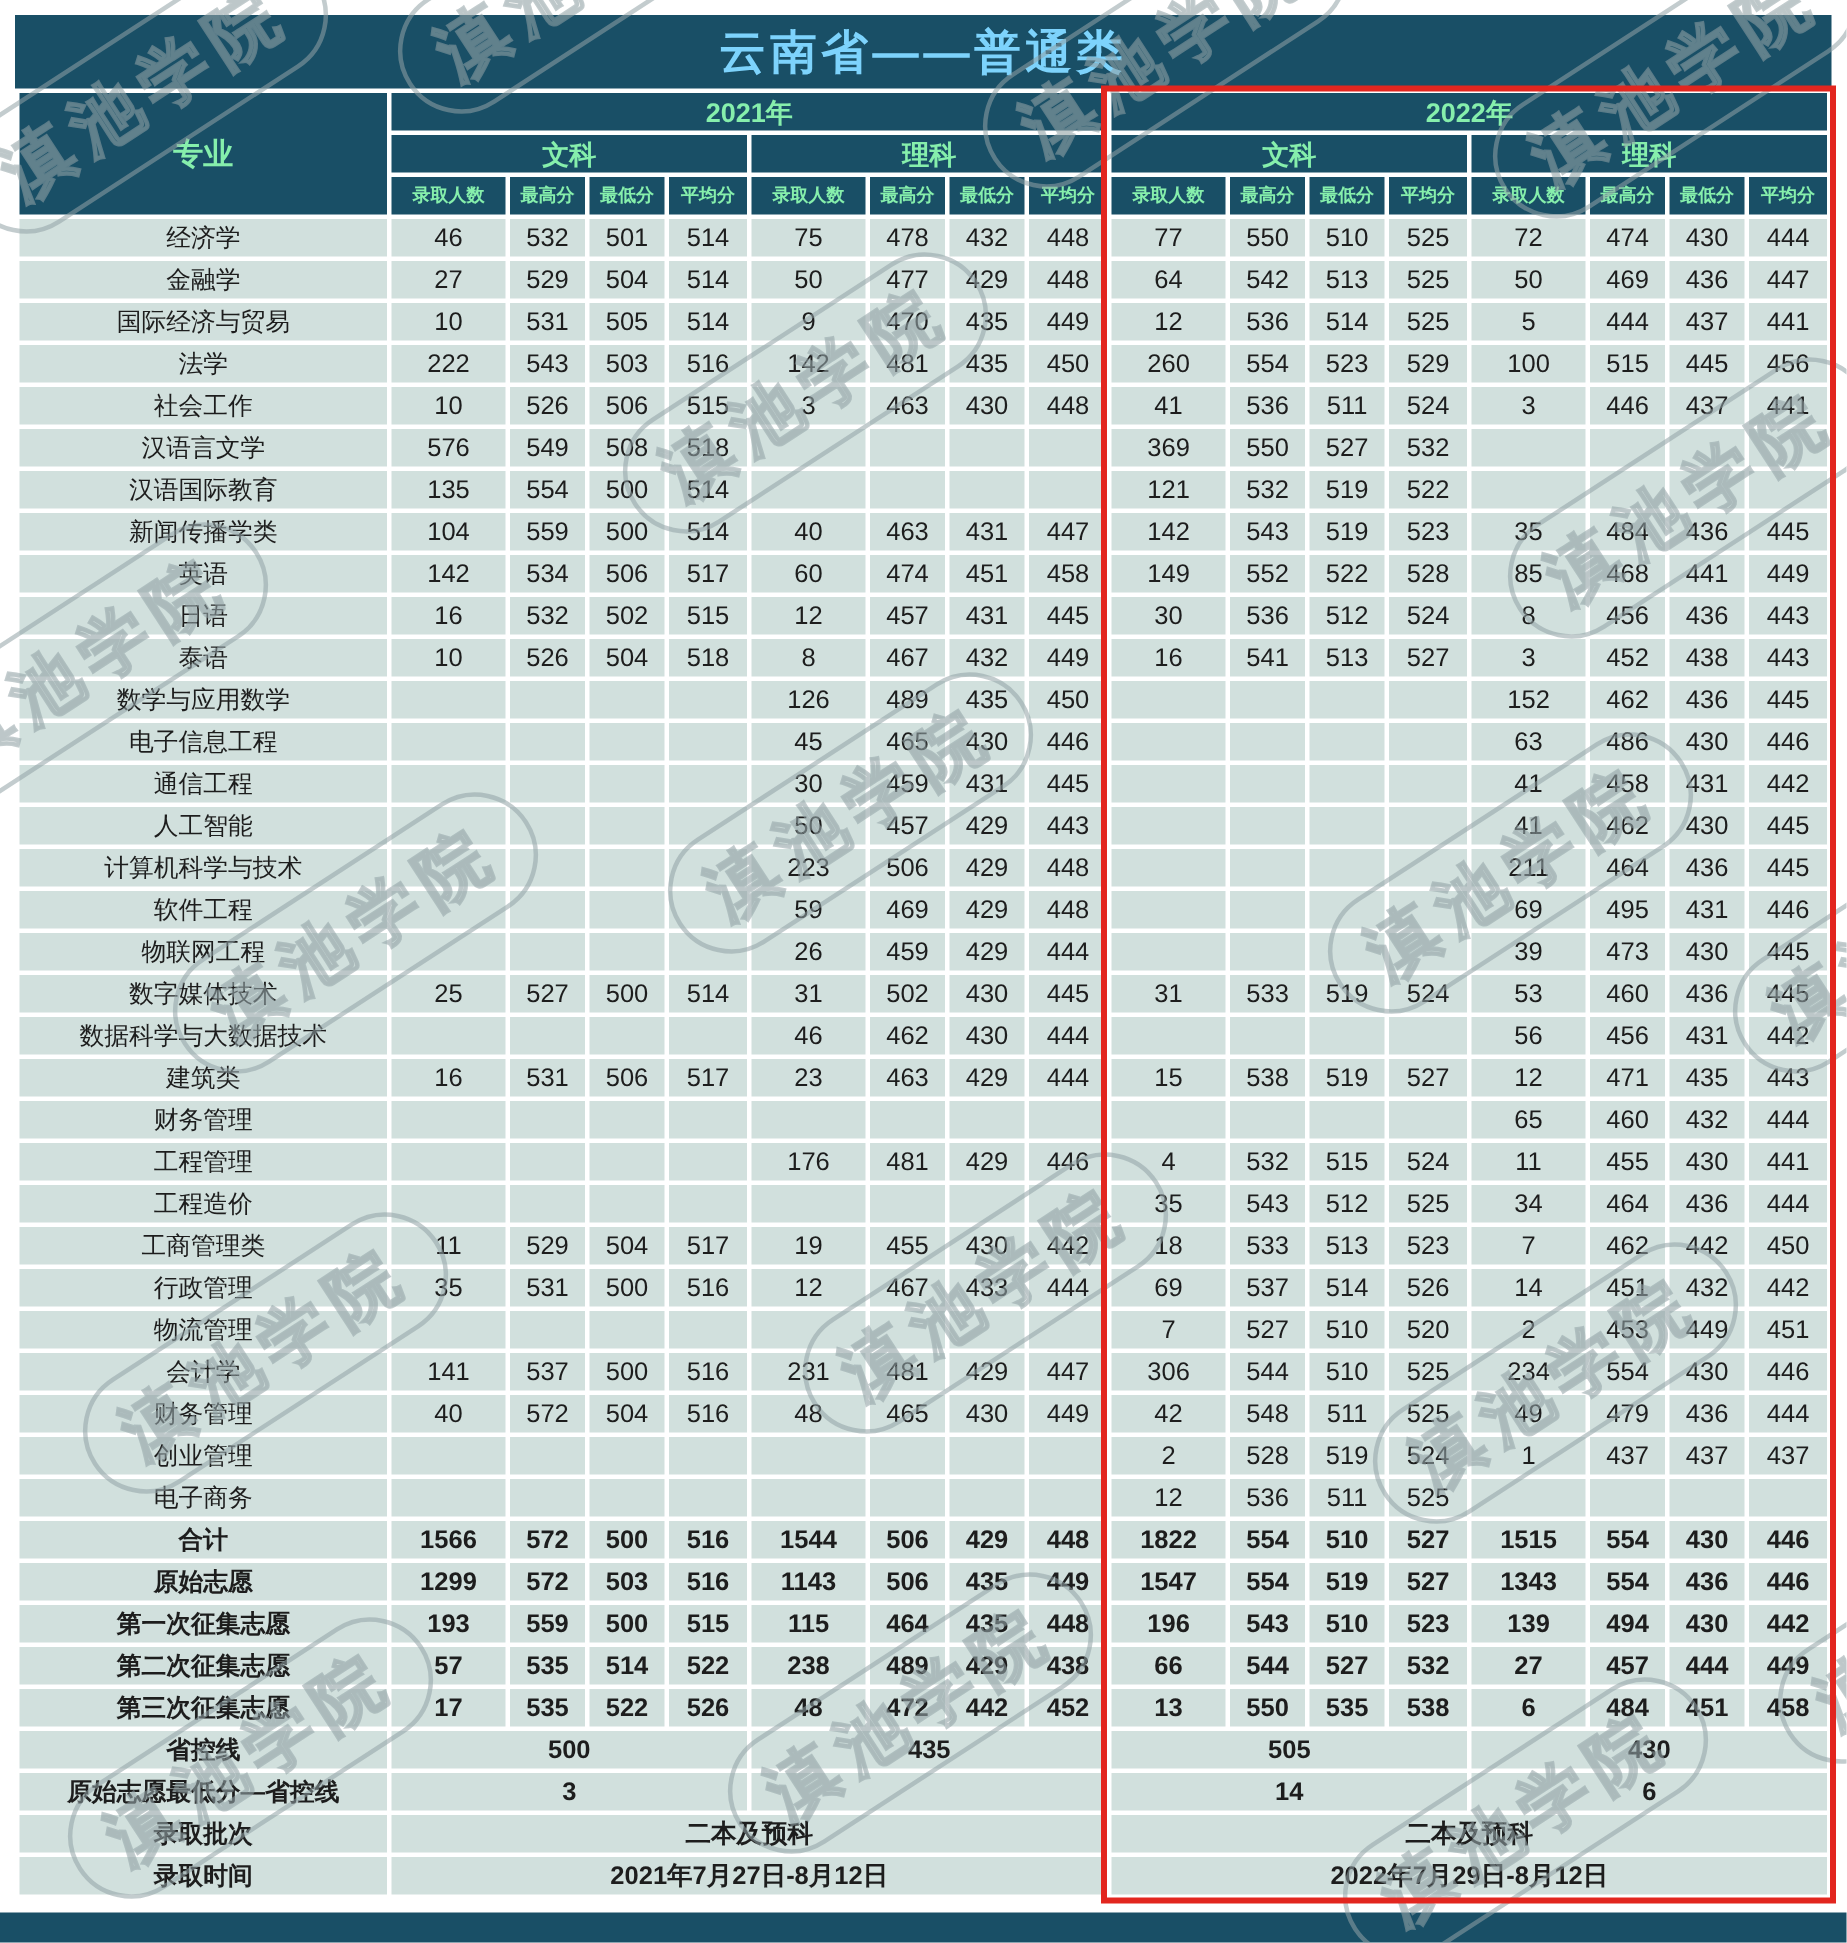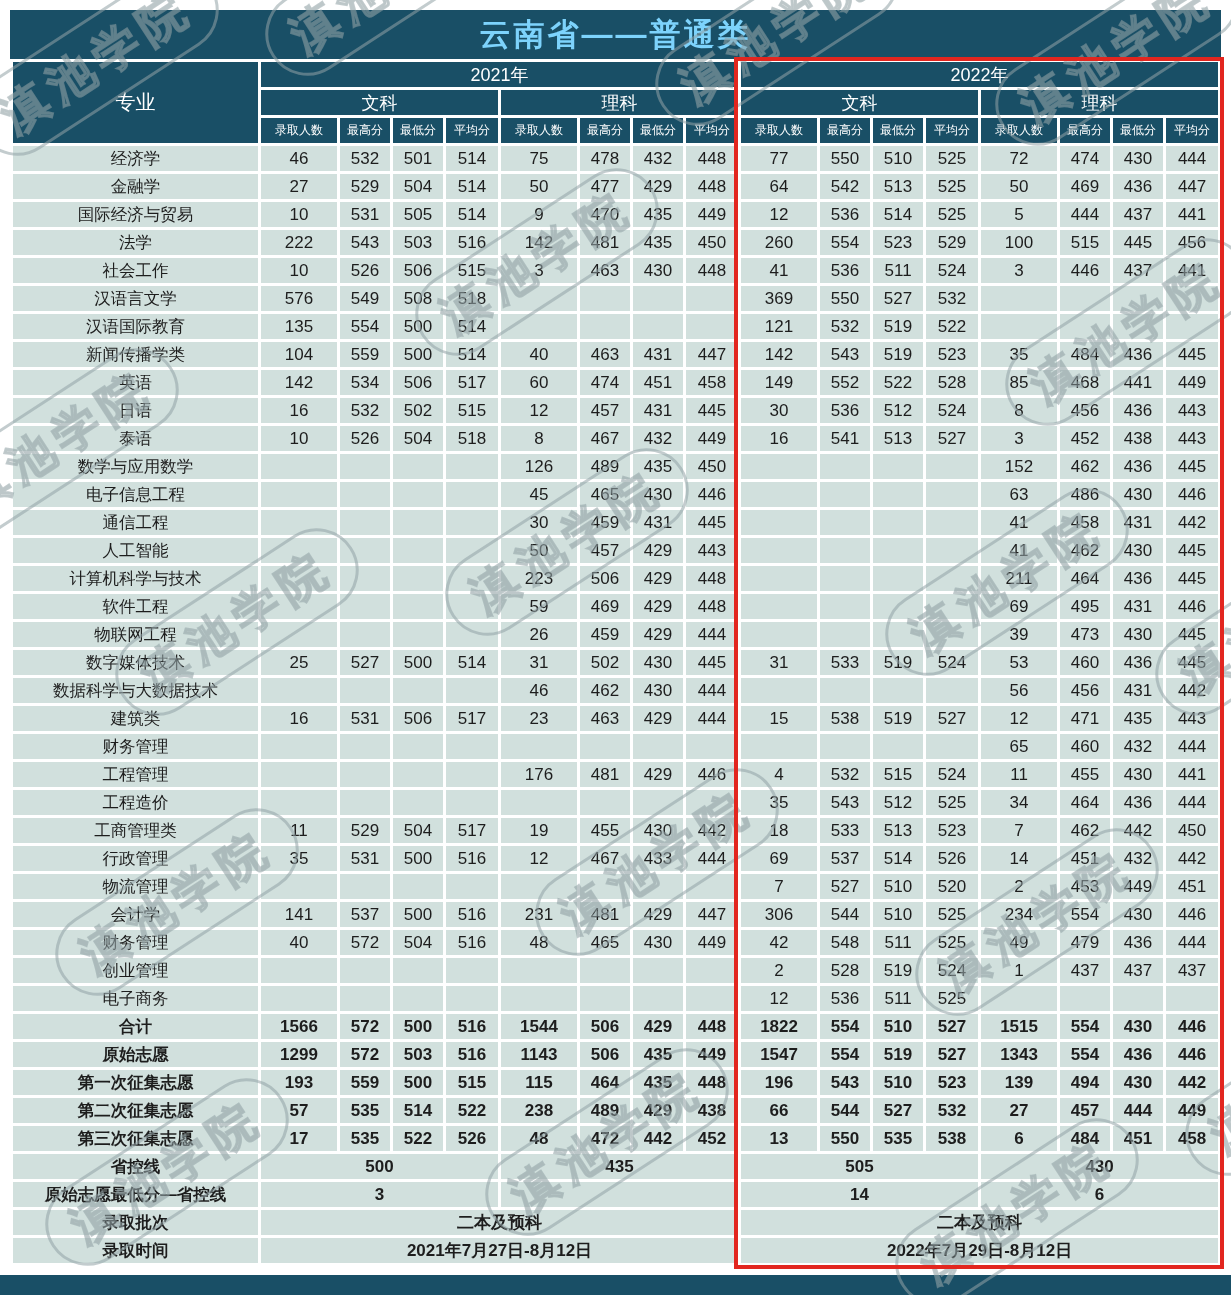--- a/index.html
+++ b/index.html
@@ -23,21 +23,21 @@
   table.tbl {
     position:absolute; left:10px; top:59px; width:1211px;
     border-collapse:separate; border-spacing:3px; table-layout:fixed;
     z-index:1;
   }
   .tbl th, .tbl td {
     height:25px; text-align:center; vertical-align:middle;
     overflow:hidden; white-space:nowrap; padding:0;
   }
   .tbl thead th {
-    background:#194f66; color:#ffffff; font-weight:normal; font-size:18px;
+    background:#194f66; color:#86efac; font-weight:bold; font-size:18px;
   }
   .tbl thead tr.metrics th { font-size:12px; }
   .tbl thead th.major-h { font-size:20px;margin-left:26px; }
   .tbl tbody td {
     background:#d1e0dd; color:#1d1d1d; font-size:17px;
   }
   .tbl tbody td.lbl { font-size:16.5px;margin-left:20px; }
   .tbl tbody tr.sum td { font-weight:bold; }
 
   .redbox {

